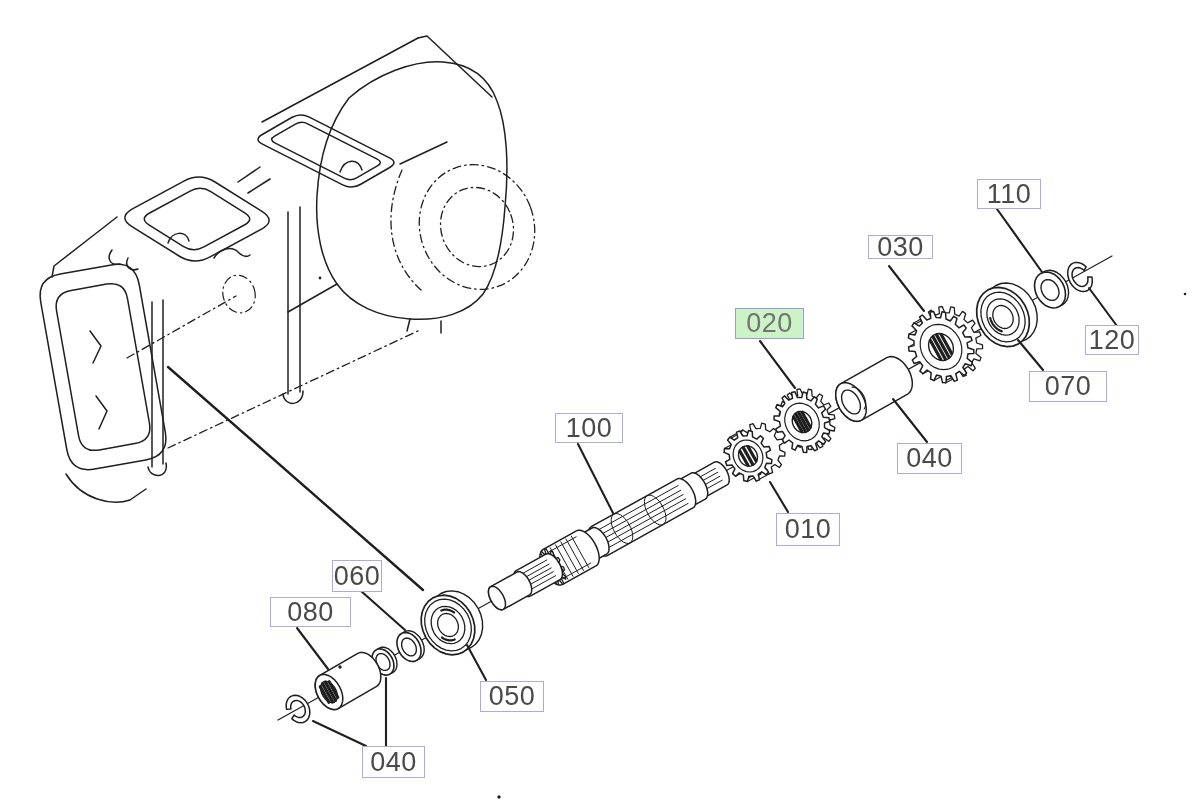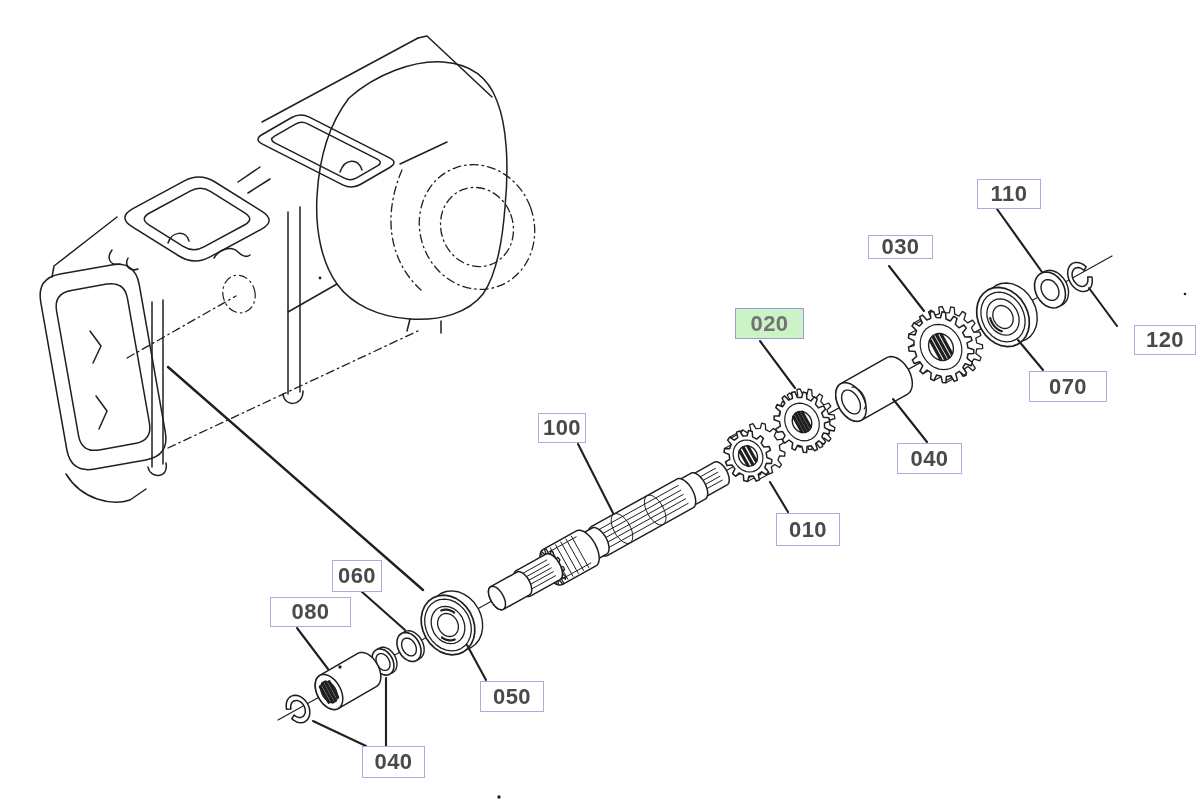--- a/index.html
+++ b/index.html
@@ -1,22 +1,22 @@
 <!DOCTYPE html>
 <html><head>
 <meta charset="utf-8">
 <style>
   html,body{margin:0;padding:0;background:#ffffff;}
   .stage{position:relative;width:1200px;height:801px;background:#ffffff;overflow:hidden;
          font-family:"Liberation Sans",sans-serif;}
   .stage svg{position:absolute;left:0;top:0;}
   .plabel{position:absolute;box-sizing:border-box;border:1px solid #abab e0;
           border:1px solid #ababe0;background:#ffffff;color:#4a4a4a;
-          font-size:22px;line-height:1;display:flex;align-items:center;justify-content:center;
-          cursor:pointer;user-select:none;letter-spacing:0.5px;font-weight:bold;}
+          font-size:27px;line-height:1;display:flex;align-items:center;justify-content:center;
+          cursor:pointer;user-select:none;letter-spacing:0.5px;}
   .plabel.hl{background:#ccf3c6;border-color:#9a9ade;color:#737373;}
 </style>
 </head>
 <body>
 
 <div class="stage">
   <svg id="art" width="1200" height="801" viewBox="0 0 1200 801">
       <g>
         <path fill="none" stroke="#1f1f1f" stroke-width="1.5" stroke-linecap="round" stroke-linejoin="round" d="M262 122 L418 38"></path>
         <path fill="none" stroke="#1f1f1f" stroke-width="1.5" stroke-linecap="round" stroke-linejoin="round" d="M418 38 L427 36 L492 97"></path>
@@ -225,16 +225,16 @@
 
   <div class="plabel" style="left:776px;top:513px;width:64px;height:33px">010</div>
   <div class="plabel hl" style="left:735px;top:308px;width:69px;height:31px">020</div>
   <div class="plabel" style="left:868px;top:235px;width:65px;height:24px">030</div>
   <div class="plabel" style="left:897px;top:443px;width:65px;height:31px">040</div>
   <div class="plabel" style="left:480px;top:681px;width:64px;height:31px">050</div>
   <div class="plabel" style="left:332px;top:560px;width:50px;height:32px">060</div>
   <div class="plabel" style="left:1029px;top:371px;width:78px;height:31px">070</div>
   <div class="plabel" style="left:270px;top:597px;width:81px;height:30px">080</div>
   <div class="plabel" style="left:362px;top:746px;width:63px;height:32px">040</div>
-  <div class="plabel" style="left:538px;top:413px;width:48px;height:30px">100</div>
+  <div class="plabel" style="left:555px;top:413px;width:68px;height:30px">100</div>
   <div class="plabel" style="left:977px;top:179px;width:64px;height:30px">110</div>
-  <div class="plabel" style="left:1134px;top:325px;width:62px;height:30px">120</div>
+  <div class="plabel" style="left:1085px;top:325px;width:54px;height:30px">120</div>
 </div>
 
 </body></html>

